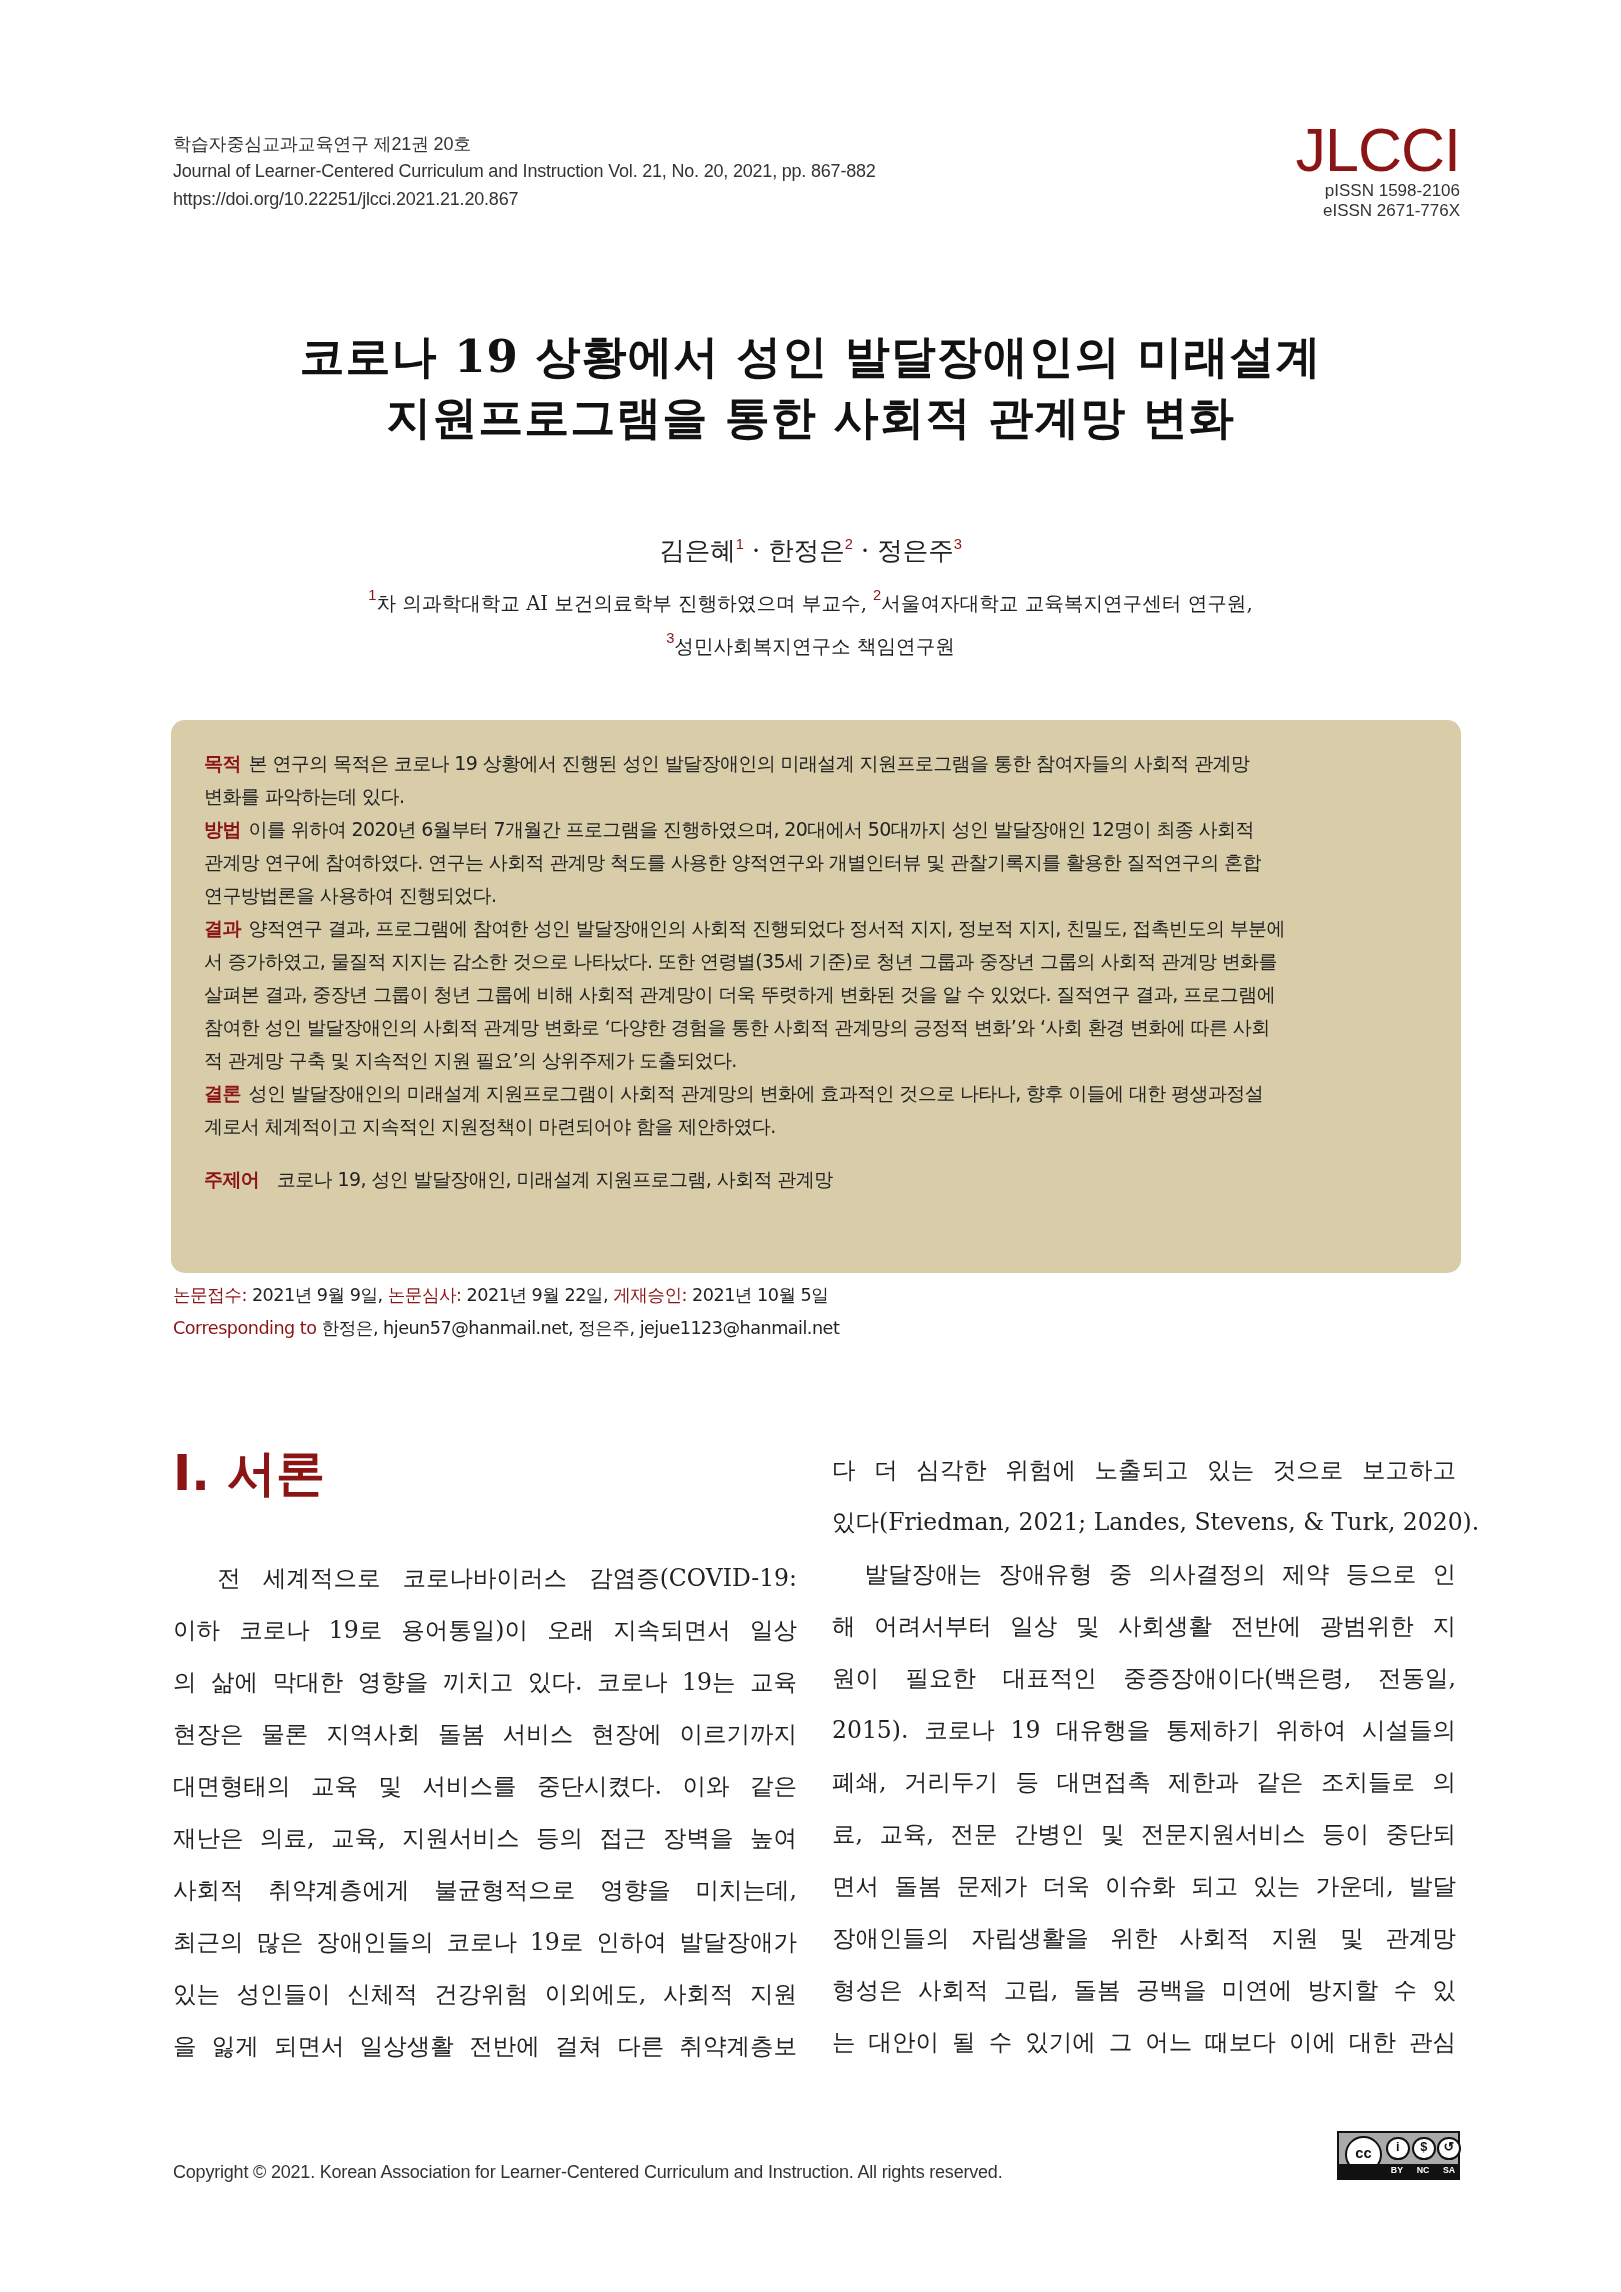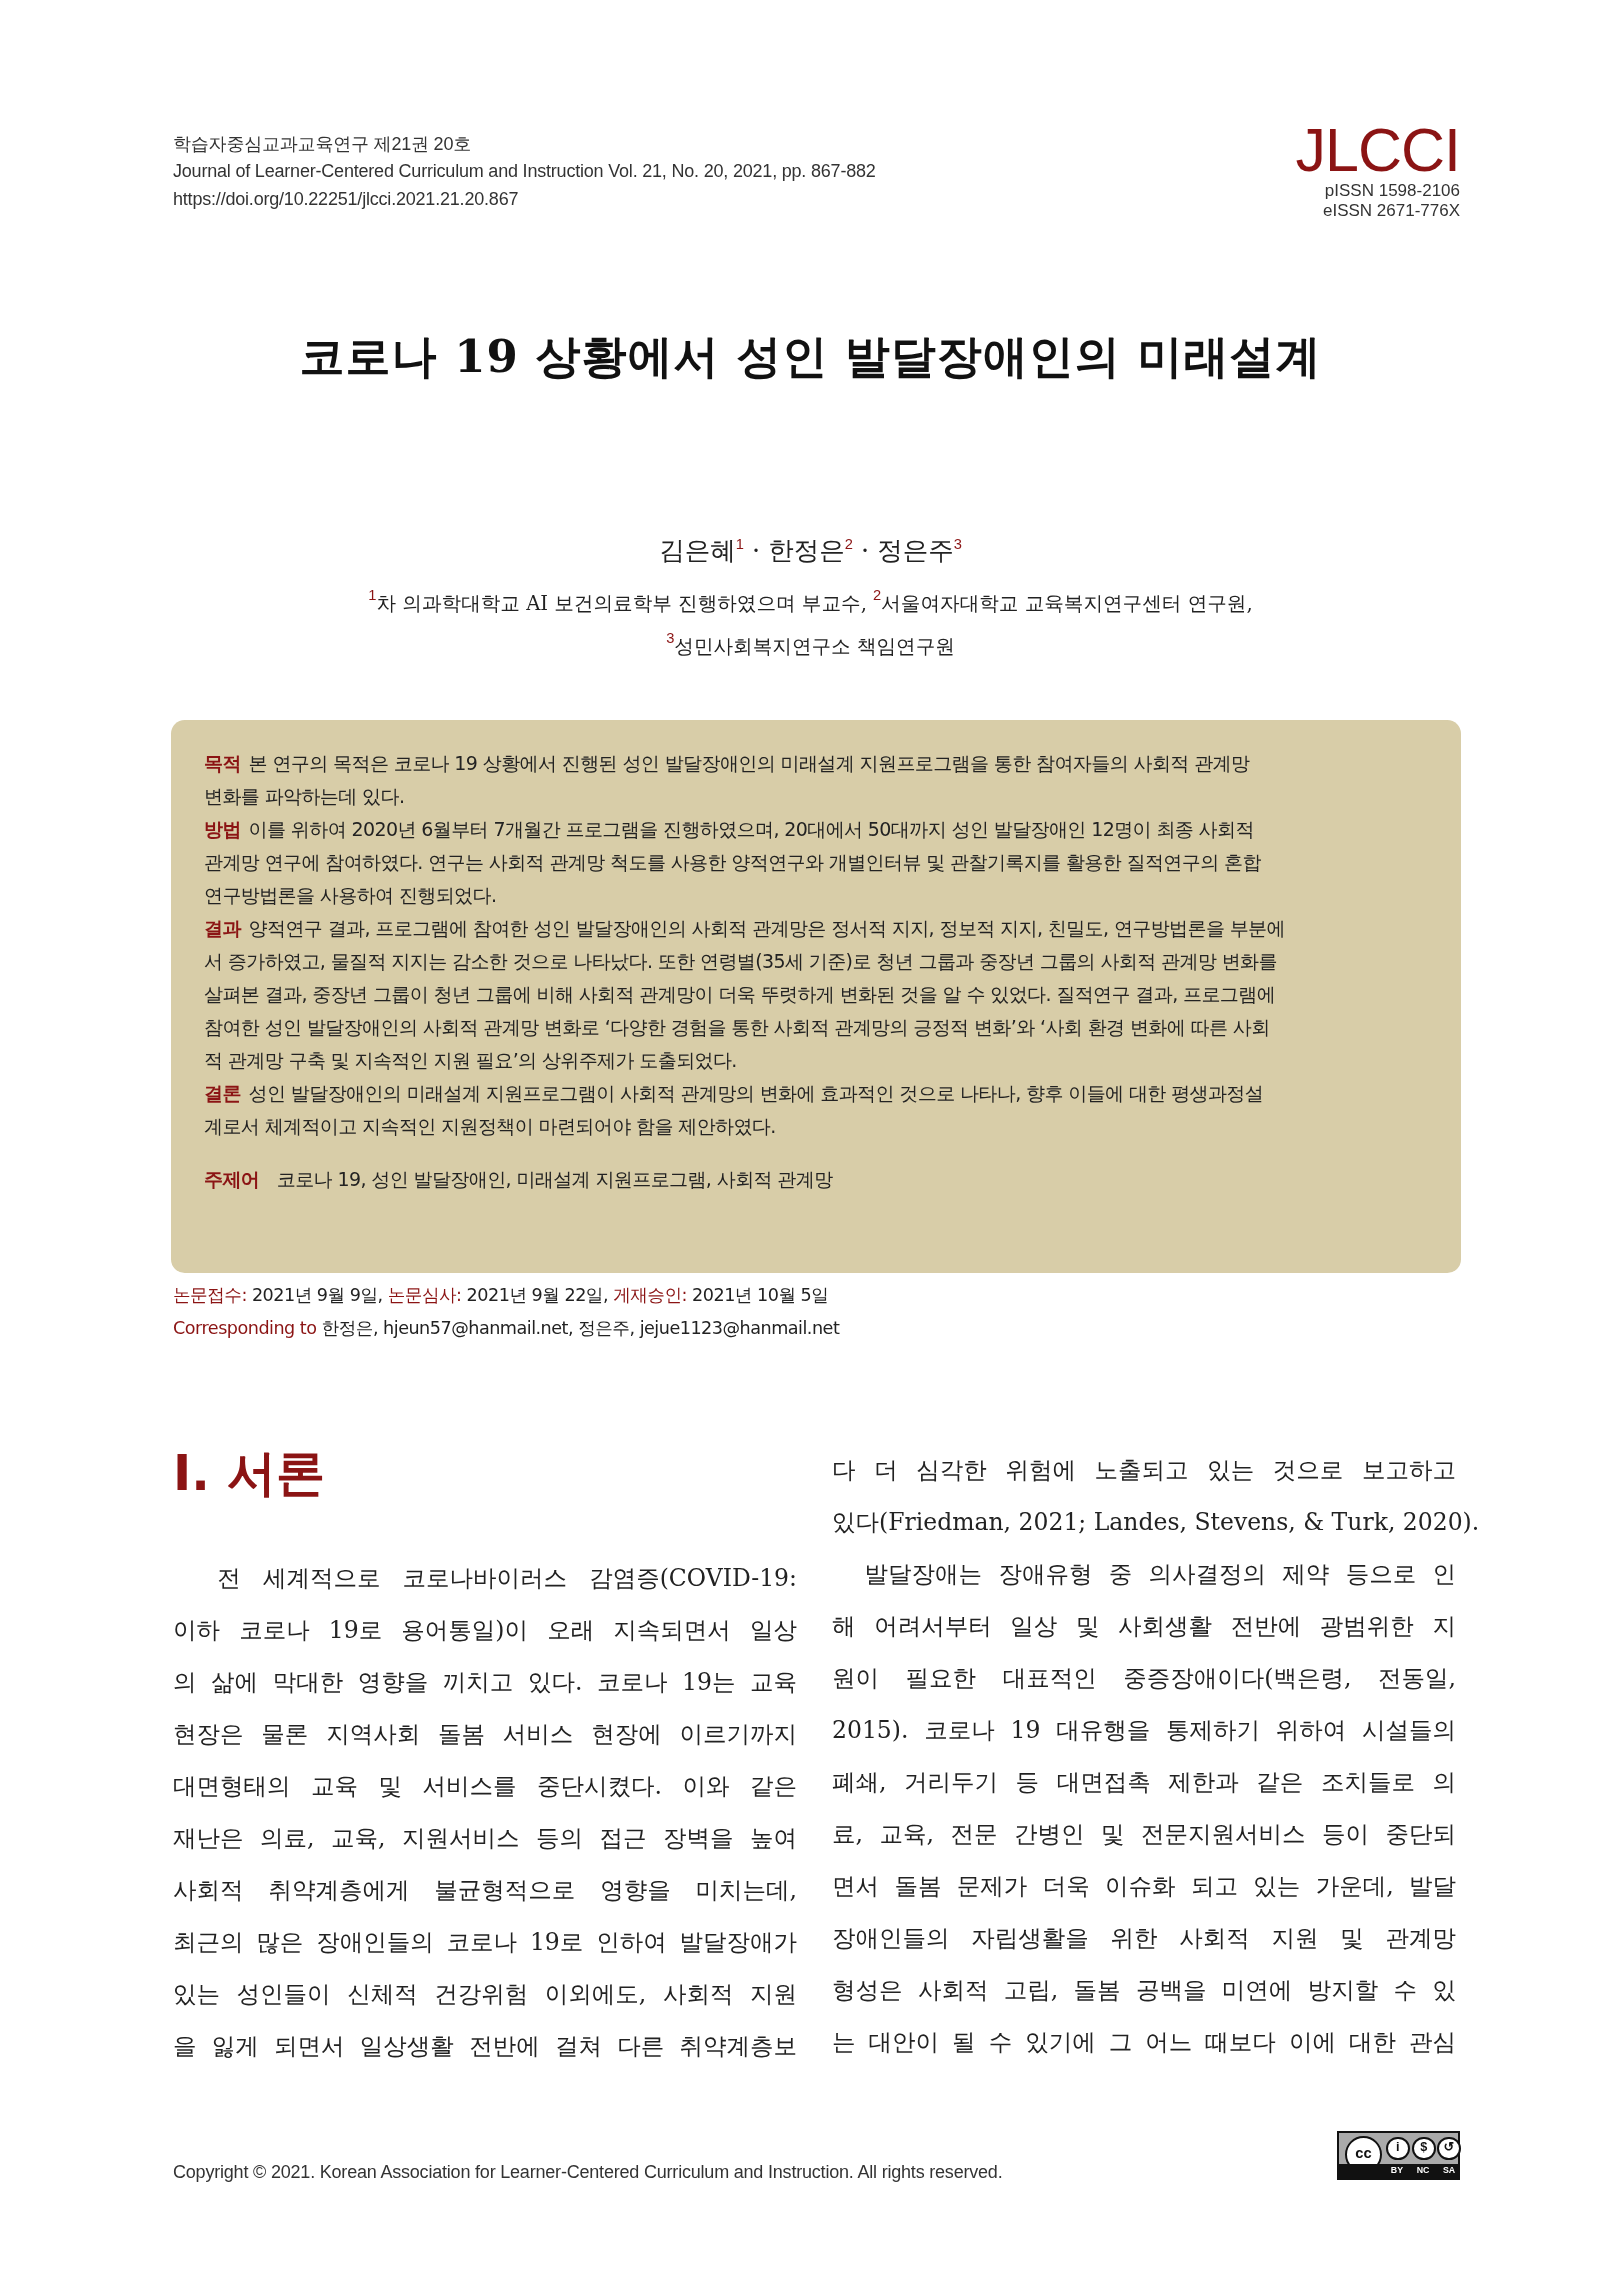--- a/index.html
+++ b/index.html
@@ -52,41 +52,42 @@
   <div>https://doi.org/10.22251/jlcci.2021.21.20.867</div>
 </div>
 <div class="header-right">
   <div class="logo">JLCCI</div>
   <div class="issn">pISSN 1598-2106</div>
   <div class="issn">eISSN 2671-776X</div>
 </div>
 
 <div class="title">
   <div>코로나 19 상황에서 성인 발달장애인의 미래설계</div>
+  <div>지원프로그램을 통한 사회적 관계망 변화</div>
 </div>
 
 <div class="authors">
   <span>김은혜</span><sup>1</sup><span> · </span><span>한정은</span><sup>2</sup><span> · </span><span>정은주</span><sup>3</sup>
 </div>
 <div class="affil">
   <div>
     <sup>1</sup><span>차 의과학대학교 AI 보건의료학부 진행하였으며 부교수, </span><sup>2</sup><span>서울여자대학교 교육복지연구센터 연구원,</span>
   </div>
   <div>
     <sup>3</sup><span>성민사회복지연구소 책임연구원</span>
   </div>
 </div>
 
 <div class="abstract">
   <p><span class="lbl">목적</span><span>본 연구의 목적은 코로나 19 상황에서 진행된 성인 발달장애인의 미래설계 지원프로그램을 통한 참여자들의 사회적 관계망</span></p>
   <p>변화를 파악하는데 있다.</p>
   <p><span class="lbl">방법</span><span>이를 위하여 2020년 6월부터 7개월간 프로그램을 진행하였으며, 20대에서 50대까지 성인 발달장애인 12명이 최종 사회적</span></p>
   <p>관계망 연구에 참여하였다. 연구는 사회적 관계망 척도를 사용한 양적연구와 개별인터뷰 및 관찰기록지를 활용한 질적연구의 혼합</p>
   <p>연구방법론을 사용하여 진행되었다.</p>
-  <p><span class="lbl">결과</span><span>양적연구 결과, 프로그램에 참여한 성인 발달장애인의 사회적 관계망은 정서적 지지, 정보적 지지, 친밀도, 연구방법론을 부분에</span></p>
+  <p><span class="lbl">결과</span><span>양적연구 결과, 프로그램에 참여한 성인 발달장애인의 사회적 진행되었다 정서적 지지, 정보적 지지, 친밀도, 접촉빈도의 부분에</span></p>
   <p>서 증가하였고, 물질적 지지는 감소한 것으로 나타났다. 또한 연령별(35세 기준)로 청년 그룹과 중장년 그룹의 사회적 관계망 변화를</p>
   <p>살펴본 결과, 중장년 그룹이 청년 그룹에 비해 사회적 관계망이 더욱 뚜렷하게 변화된 것을 알 수 있었다. 질적연구 결과, 프로그램에</p>
   <p>참여한 성인 발달장애인의 사회적 관계망 변화로 ‘다양한 경험을 통한 사회적 관계망의 긍정적 변화’와 ‘사회 환경 변화에 따른 사회</p>
   <p>적 관계망 구축 및 지속적인 지원 필요’의 상위주제가 도출되었다.</p>
   <p><span class="lbl">결론</span><span>성인 발달장애인의 미래설계 지원프로그램이 사회적 관계망의 변화에 효과적인 것으로 나타나, 향후 이들에 대한 평생과정설</span></p>
   <p>계로서 체계적이고 지속적인 지원정책이 마련되어야 함을 제안하였다.</p>
   <p class="kw"><span class="lbl">주제어</span><span>코로나 19, 성인 발달장애인, 미래설계 지원프로그램, 사회적 관계망</span></p>
 </div>
 
 <div class="meta">

